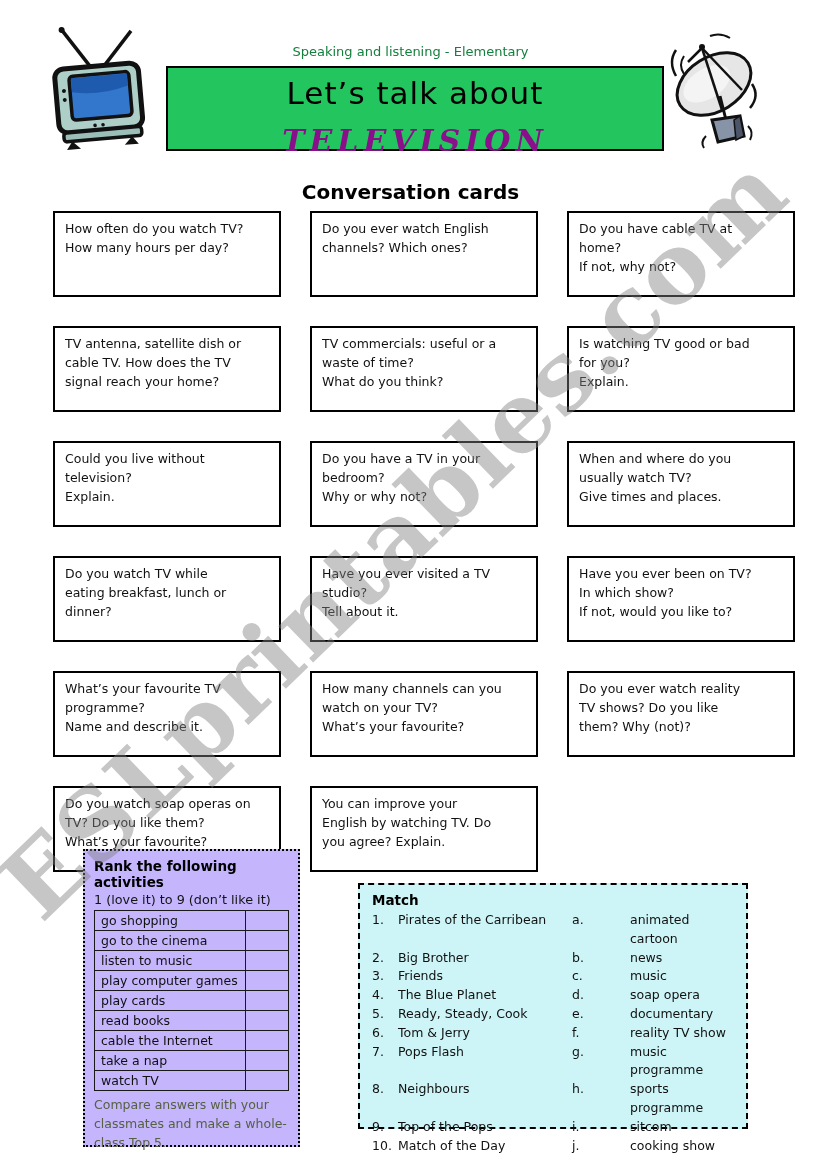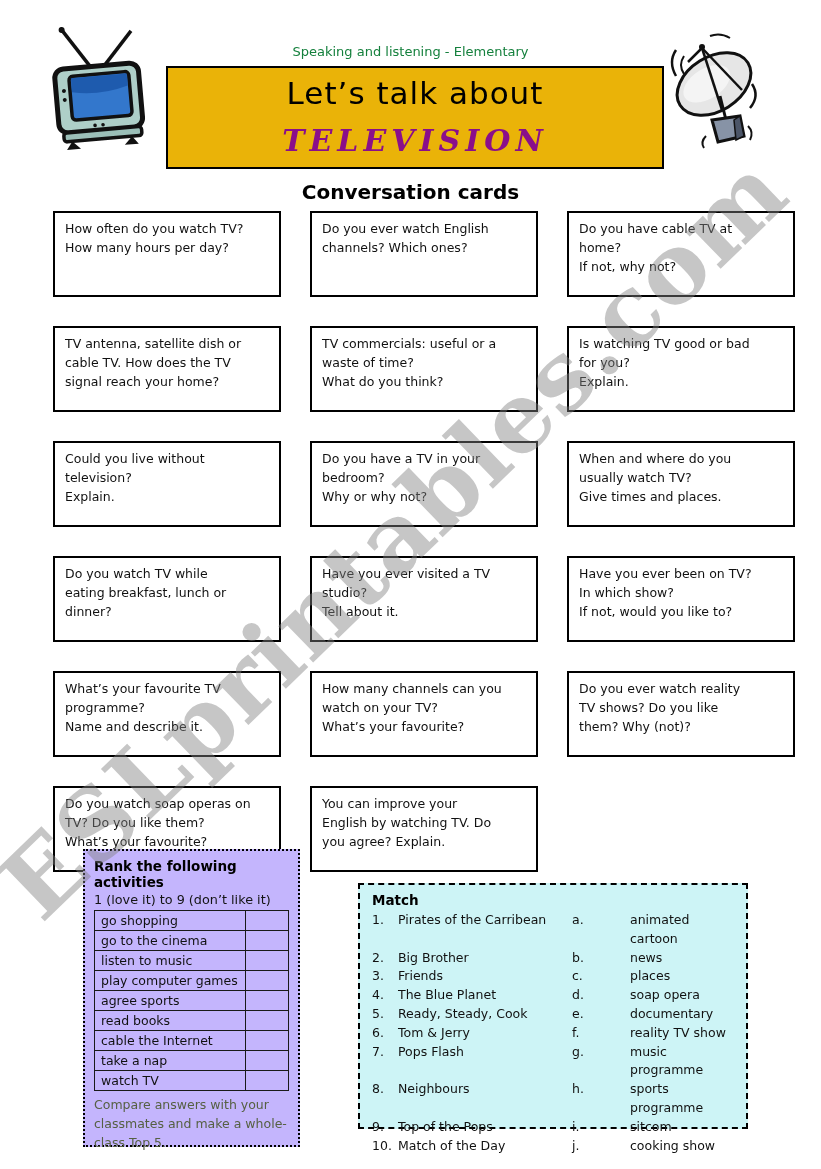--- a/index.html
+++ b/index.html
@@ -2,22 +2,22 @@
 <html><head>
 <meta charset="utf-8">
 <style>
   html,body{margin:0;padding:0;background:#fff;}
   .page{position:relative;width:821px;height:1169px;background:#fff;overflow:hidden;
         font-family:"DejaVu Sans",sans-serif;color:#141414;}
 
   
   .course-label{position:absolute;top:44px;left:0;width:100%;text-align:center;
                 font-size:13px;color:#15803d;}
-  .title-box{position:absolute;left:166px;top:66px;width:498px;height:103px;
-             border:2px solid #000;background:#eab308;text-align:center;box-sizing:border-box;z-index:2;}
+  .title-box{position:absolute;left:166px;top:66px;width:498px;height:85px;
+             border:2px solid #000;background:#22c55e;text-align:center;box-sizing:border-box;z-index:2;}
   .title-line1{margin-top:7px;font-size:31px;letter-spacing:1px;color:#000;}
   .title-line2{margin-top:12px;font-size:30px;font-family:"DejaVu Serif",serif;
                font-style:italic;font-weight:bold;color:#8a0f8a;letter-spacing:5px;}
   .section-title{position:absolute;top:180px;left:0;width:100%;text-align:center;
                  font-weight:bold;font-size:20px;color:#000;}
 
   
   .tv-art{position:absolute;left:42px;top:18px;z-index:1;}
   .dish-art{position:absolute;left:664px;top:32px;z-index:1;}
 
@@ -212,21 +212,21 @@
           </tr>
         <tr>
             <td>listen to music</td>
             <td class="rank-score"></td>
           </tr>
         <tr>
             <td>play computer games</td>
             <td class="rank-score"></td>
           </tr>
         <tr>
-            <td>agree sports</td>
+            <td>play cards</td>
             <td class="rank-score"></td>
           </tr>
         <tr>
             <td>read books</td>
             <td class="rank-score"></td>
           </tr>
         <tr>
             <td>cable the Internet</td>
             <td class="rank-score"></td>
           </tr>
@@ -254,21 +254,21 @@
     <div class="match-row">
         <span class="match-num">2.</span>
         <span class="match-name">Big Brother</span>
         <span class="match-letter">b.</span>
         <span class="match-genre">news</span>
       </div>
     <div class="match-row">
         <span class="match-num">3.</span>
         <span class="match-name">Friends</span>
         <span class="match-letter">c.</span>
-        <span class="match-genre">places</span>
+        <span class="match-genre">music</span>
       </div>
     <div class="match-row">
         <span class="match-num">4.</span>
         <span class="match-name">The Blue Planet</span>
         <span class="match-letter">d.</span>
         <span class="match-genre">soap opera</span>
       </div>
     <div class="match-row">
         <span class="match-num">5.</span>
         <span class="match-name">Ready, Steady, Cook</span>

